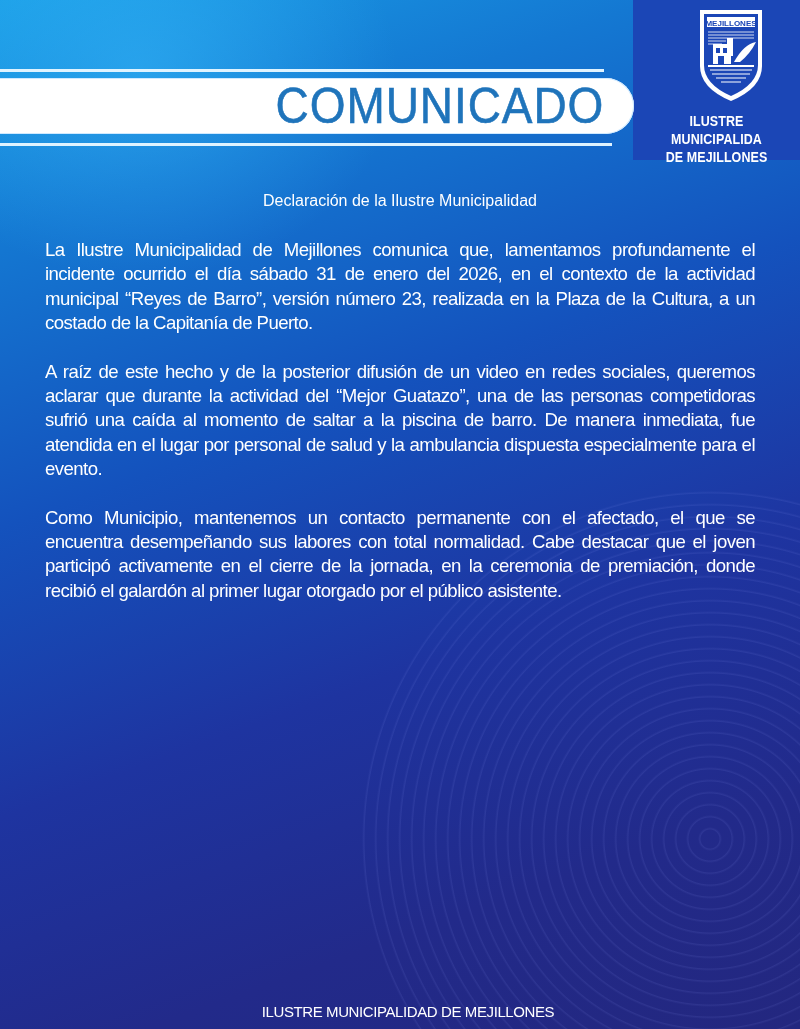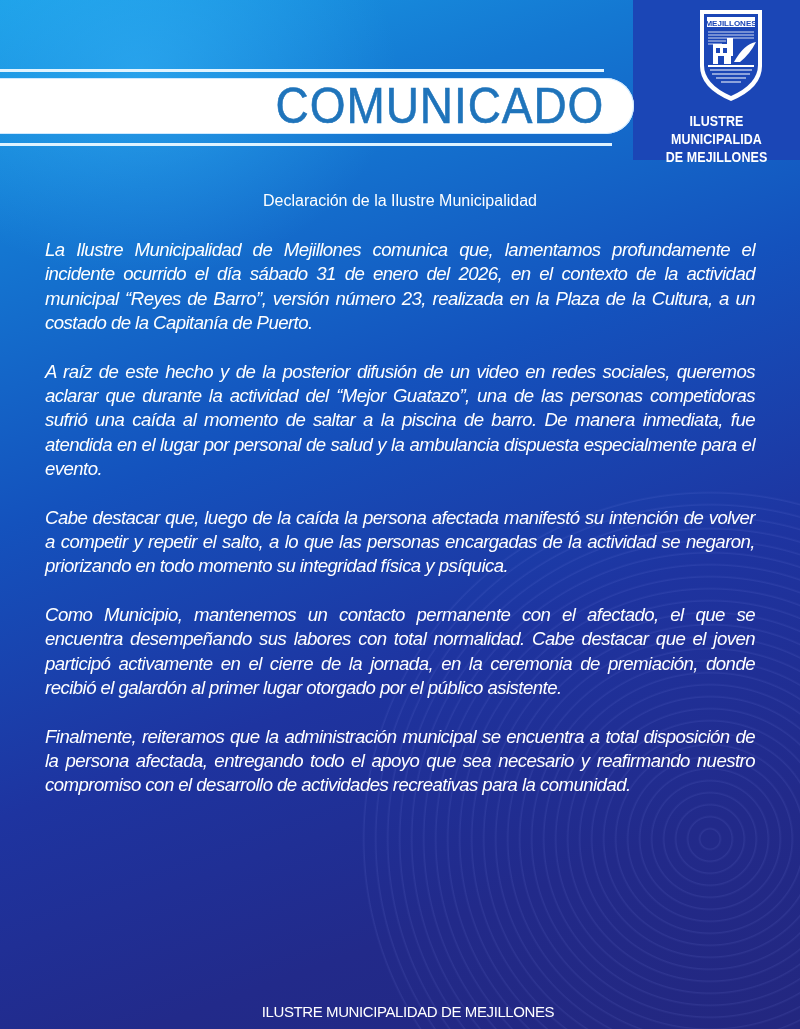--- a/index.html
+++ b/index.html
@@ -50,21 +50,21 @@
   }
   .doc-title {
     position: absolute; left: 0; width: 800px; top: 189px; text-align: center;
     font-size: 16px; line-height: 24px;
   }
   .content {
     position: absolute; left: 45px; top: 238px; width: 710px;
   }
   .para {
     margin: 0 0 24px 0; font-size: 18.6px; line-height: 24.4px; text-align: justify;
-    letter-spacing: -0.55px; word-spacing: 0px; font-style: italic;
+    letter-spacing: -0.55px; word-spacing: 0px;
   }
   .signature {
     position: absolute; left: 8px; width: 800px; top: 1003px; text-align: center;
     font-size: 15px; line-height: 18px; letter-spacing: -0.4px;
   }
 </style>
 </head>
 <body>
 
 <div class="glow"></div>
@@ -105,18 +105,16 @@
 <div class="banner">
   <div class="banner-title">COMUNICADO</div>
 </div>
 <div class="line-bottom"></div>
 
 <div class="doc-title">Declaración de la Ilustre Municipalidad</div>
 
 <div class="content">
   <p class="para">La Ilustre Municipalidad de Mejillones comunica que, lamentamos profundamente el incidente ocurrido el día sábado 31 de enero del 2026, en el contexto de la actividad municipal “Reyes de Barro”, versión número 23, realizada en la Plaza de la Cultura, a un costado de la Capitanía de Puerto.</p>
   <p class="para">A raíz de este hecho y de la posterior difusión de un video en redes sociales, queremos aclarar que durante la actividad del “Mejor Guatazo”, una de las personas competidoras sufrió una caída al momento de saltar a la piscina de barro. De manera inmediata, fue atendida en el lugar por personal de salud y la ambulancia dispuesta especialmente para el evento.</p>
-  <p class="para">Cabe destacar que, luego de la caída la persona afectada manifestó su intención de volver a competir y repetir el salto, a lo que las personas encargadas de la actividad se negaron, priorizando en todo momento su integridad física y psíquica.</p>
   <p class="para">Como Municipio, mantenemos un contacto permanente con el afectado, el que se encuentra desempeñando sus labores con total normalidad. Cabe destacar que el joven participó activamente en el cierre de la jornada, en la ceremonia de premiación, donde recibió el galardón al primer lugar otorgado por el público asistente.</p>
-  <p class="para">Finalmente, reiteramos que la administración municipal se encuentra a total disposición de la persona afectada, entregando todo el apoyo que sea necesario y reafirmando nuestro compromiso con el desarrollo de actividades recreativas para la comunidad.</p>
 </div>
 
 <div class="signature">ILUSTRE MUNICIPALIDAD DE MEJILLONES</div>
 
 </body></html>

